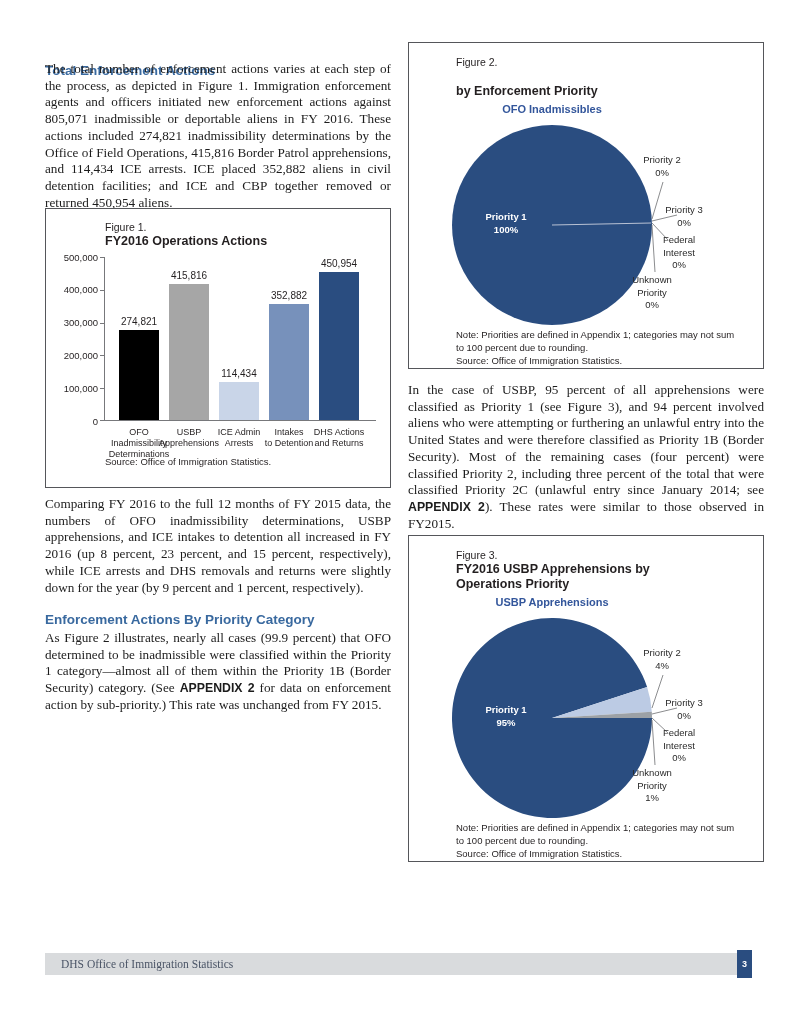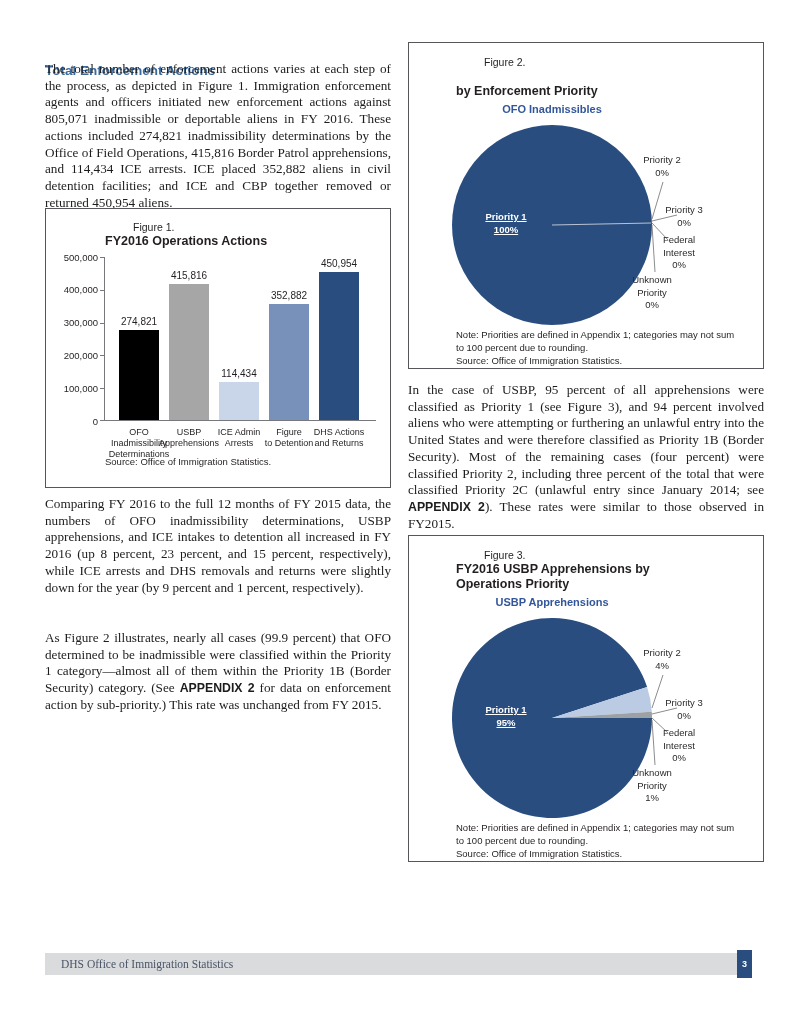--- a/index.html
+++ b/index.html
@@ -15,34 +15,34 @@
     color:#39699f;
   }
   .para {
     font:13.2px/16.7px "Liberation Serif", serif;
     color:#1c1c1c; text-align:justify;
   }
   .para b { font-family:"Liberation Sans", sans-serif; font-size:12.3px; }
   .figbox {
     position:absolute; background:#fff; border:1px solid #55565a;
   }
-  .figlabel { font:10.5px/13px "Liberation Sans", sans-serif; color:#231f20;margin-left:28px; }
+  .figlabel { font:10.5px/13px "Liberation Sans", sans-serif; color:#231f20; }
   .figtitle { font:bold 12.5px/15px "Liberation Sans", sans-serif; color:#231f20; }
   .charttitle { font:bold 11px/13px "Liberation Sans", sans-serif; color:#33569b; text-align:center; }
   .srcnote { font:9.5px/13px "Liberation Sans", sans-serif; color:#231f20; }
   
   .plot { position:absolute; border-left:1.2px solid #77787b; border-bottom:1.2px solid #77787b; }
   .bar { position:absolute; bottom:0; width:40px; }
   .vlabel { position:absolute; width:64px; text-align:center; font:10px/12px "Liberation Sans", sans-serif; color:#231f20; }
   .clabel { position:absolute; width:84px; text-align:center; font:9px/11px "Liberation Sans", sans-serif; color:#231f20; white-space:pre-line; }
   .ytick { position:absolute; width:48px; text-align:right; font:9.5px/11px "Liberation Sans", sans-serif; color:#231f20; }
   .ytickmark { position:absolute; width:5px; height:1px; background:#77787b; }
   
   .pie-inner-label { position:absolute; width:84px; text-align:center; color:#ffffff;
-    font:bold 9.5px/12.5px "Liberation Sans", sans-serif; white-space:pre-line;text-decoration:underline; }
+    font:bold 9.5px/12.5px "Liberation Sans", sans-serif; white-space:pre-line; }
   .callout { position:absolute; width:64px; text-align:center; color:#2a2a2a;
     font:9.5px/12.5px "Liberation Sans", sans-serif; white-space:pre-line; }
   .leaders { position:absolute; left:0; top:0; pointer-events:none; }
   
   .footerbar { position:absolute; background:#d9dbdd; display:flex; align-items:center; }
   .footertext { font:11.5px/14px "Liberation Serif", serif; color:#4a5466; padding-left:16px; }
   .pagetab { position:absolute; background:#2a4d80; color:#fff; display:flex; align-items:center; justify-content:center;
     font:bold 9px/10px "Liberation Sans", sans-serif; }
 </style>
 </head>
@@ -79,33 +79,34 @@
         <div class="bar" style="left: 64px; height: 136px; background: rgb(166, 166, 166);"></div>
         <div class="vlabel" style="left: 52px; top: 13px;">415,816</div>
         <div class="clabel" style="left: 42px; top: 170px;">USBP
 Apprehensions</div>
         <div class="bar" style="left: 114px; height: 38px; background: rgb(201, 213, 232);"></div>
         <div class="vlabel" style="left: 102px; top: 111px;">114,434</div>
         <div class="clabel" style="left: 92px; top: 170px;">ICE Admin
 Arrests</div>
         <div class="bar" style="left: 164px; height: 116px; background: rgb(119, 145, 187);"></div>
         <div class="vlabel" style="left: 152px; top: 33px;">352,882</div>
-        <div class="clabel" style="left: 142px; top: 170px;">Figure
+        <div class="clabel" style="left: 142px; top: 170px;">Intakes
 to Detention</div>
         <div class="bar" style="left: 214px; height: 148px; background: rgb(42, 77, 128);"></div>
         <div class="vlabel" style="left: 202px; top: 1px;">450,954</div>
         <div class="clabel" style="left: 192px; top: 170px;">DHS Actions
 and Returns</div>
       </div>
 
     <div class="abs srcnote" style="left:59px; top:246px;">Source: Office of Immigration Statistics.</div>
   </div>
 
   <div class="abs para" style="left:45px; top:496px; width:346px;">Comparing FY 2016 to the full 12 months of FY 2015 data, the numbers of OFO inadmissibility determinations, USBP apprehensions, and ICE intakes to detention all increased in FY 2016 (up 8 percent, 23 percent, and 15 percent, respectively), while ICE arrests and DHS removals and returns were slightly down for the year (by 9 percent and 1 percent, respectively).</div>
 
+  <div class="abs heading" style="left:45px; top:611px; width:346px;">Enforcement Actions By Priority Category</div>
 
   <div class="abs para" style="left:45px; top:630px; width:346px;"><span>As Figure 2 illustrates, nearly all cases (99.9 percent) that OFO determined to be inadmissible were classified within the Priority 1 category—almost all of them within the Priority 1B (Border Security) category. (See </span><b>APPENDIX 2</b><span> for data on enforcement action by sub-priority.) This rate was unchanged from FY 2015.</span></div>
 
   <div class="figbox" style="left:408px; top:42px; width:356px; height:327px;">
     <div class="abs figlabel" style="left:47px; top:13px;">Figure 2.</div>
     <div class="abs figtitle" style="left:47px; top:41px;">by Enforcement Priority</div>
     <div class="abs charttitle" style="left:0px; top:60px; width:286px;">OFO Inadmissibles</div>
 
     <svg class="abs" style="left:35px; top:74px;" width="216" height="216" viewBox="0 0 216 216">
         <circle cx="108" cy="108" r="100" fill="#2a4d80"></circle>

